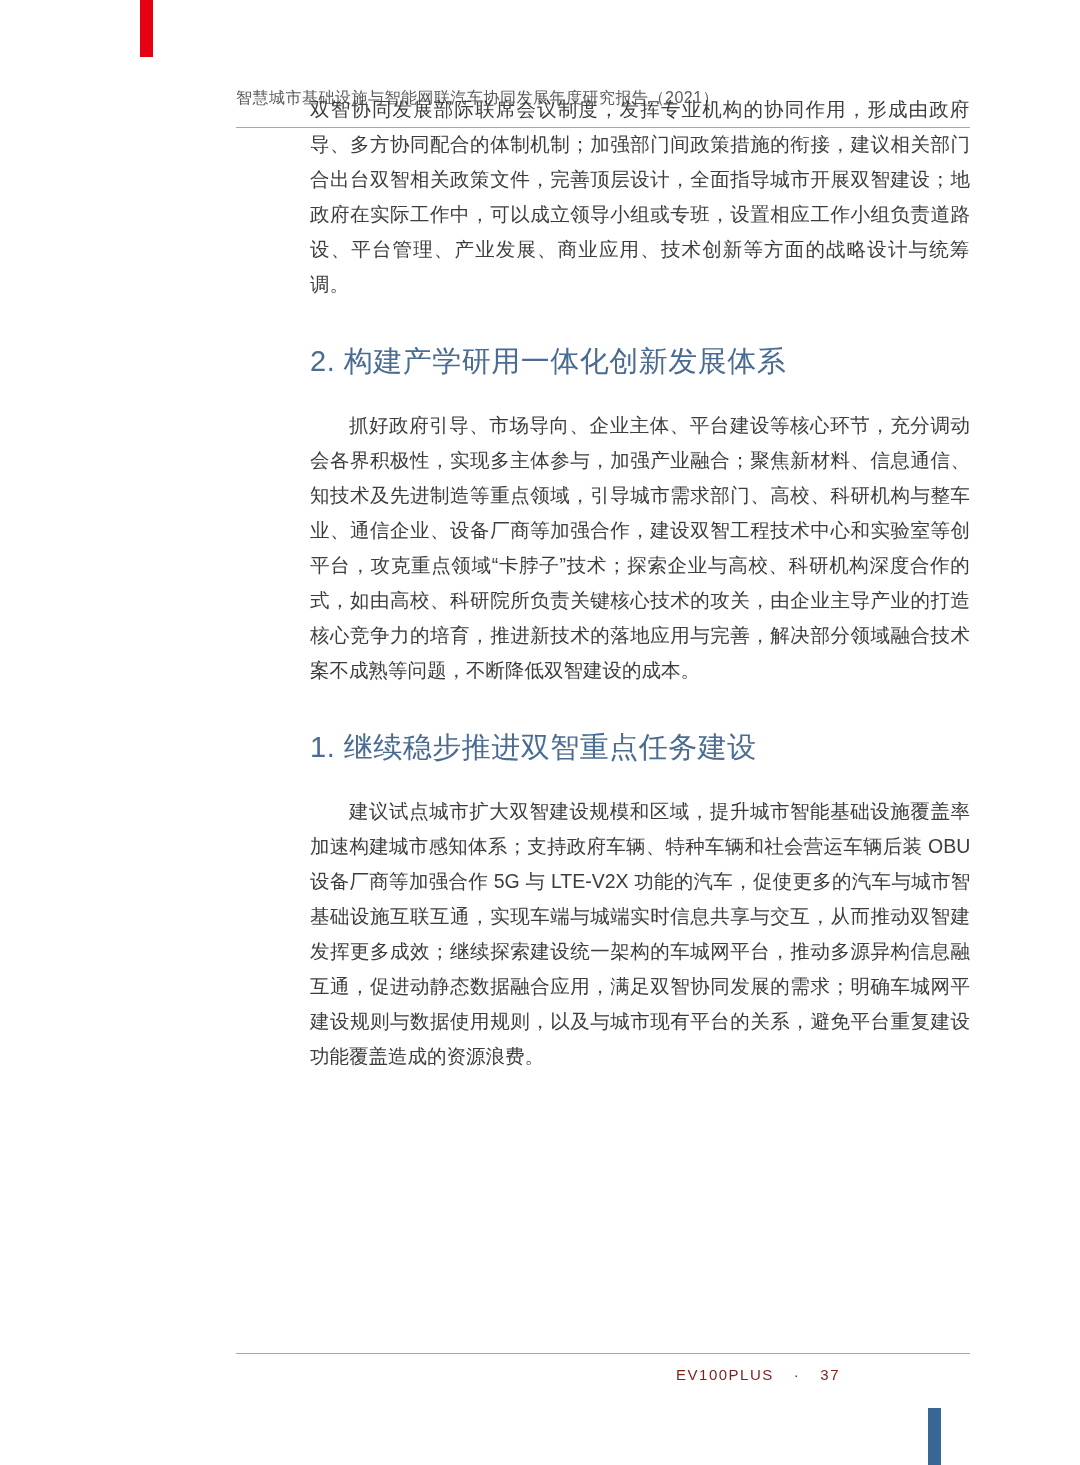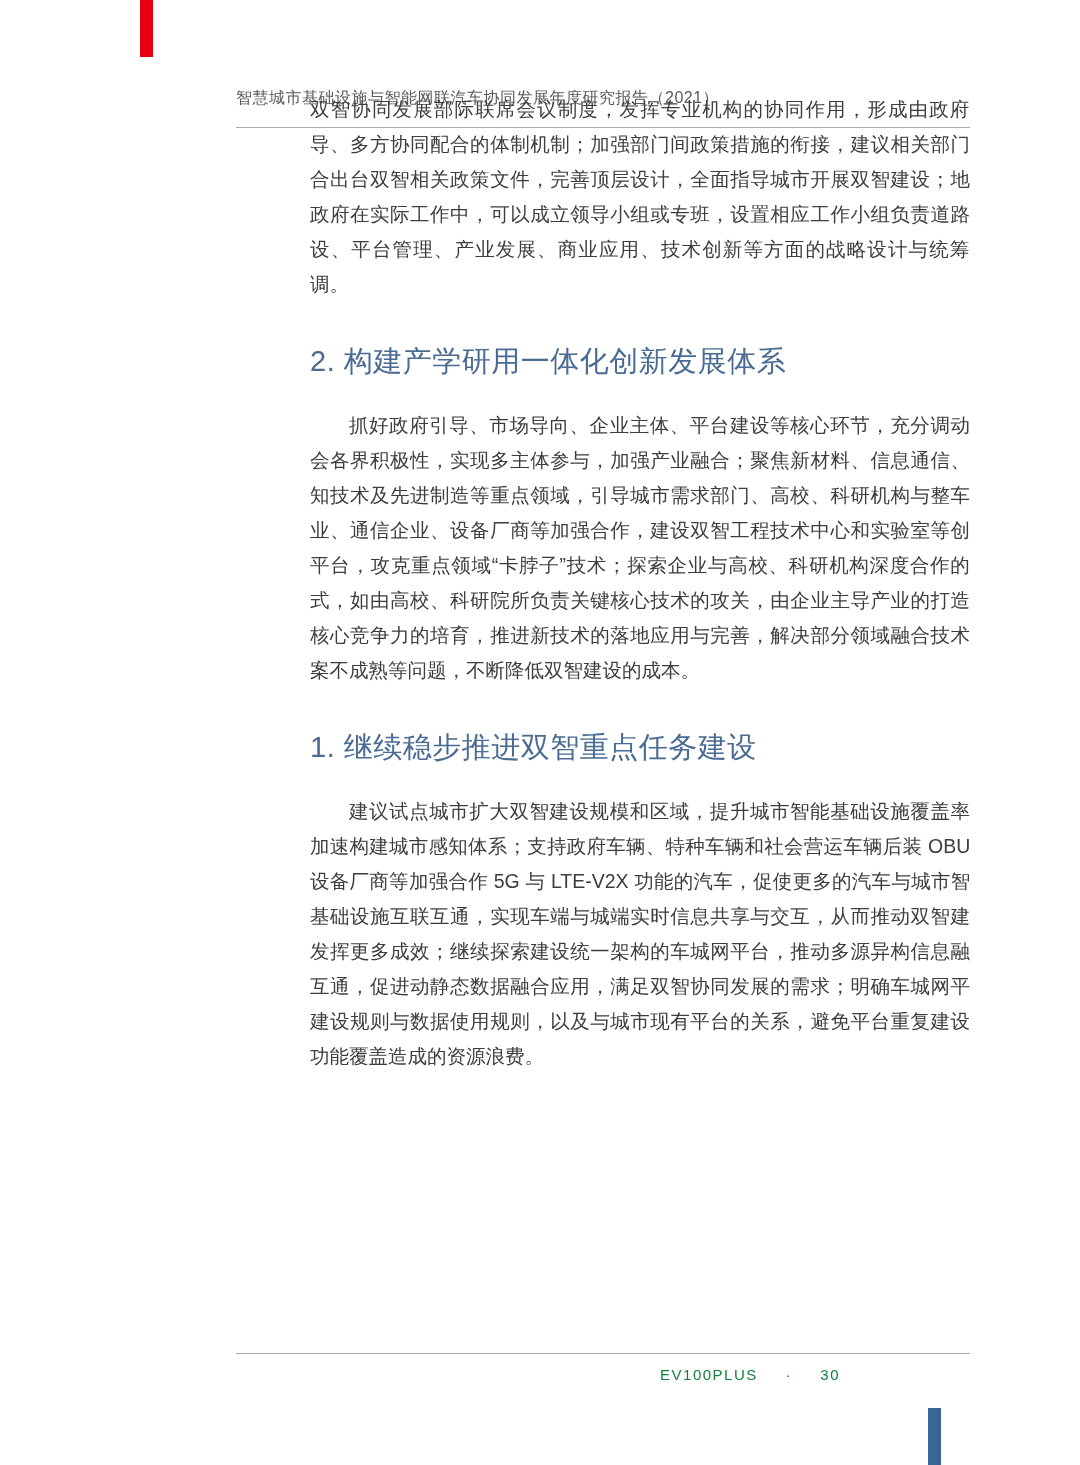--- a/index.html
+++ b/index.html
@@ -72,24 +72,24 @@
     position: absolute;
     left: 126px; top: 1353px;
     width: 824px; height: 1px;
     background: #a8a8a8;
   }
   .footer {
     position: absolute;
     right: 130px; top: 1366px;
     display: flex;
     align-items: center;
-    gap: 28px;
+    gap: 20px;
     font-size: 15px;
     letter-spacing: 1.5px;
-    color: #15803d;
+    color: #7f1d1d;
   }
 </style>
 </head>
 <body>
 
 <div class="page">
 
   <div class="tab-top-left" style="background: rgb(230, 0, 18);"></div>
 
   <div class="running-header-title">智慧城市基础设施与智能网联汽车协同发展年度研究报告（2021）</div>
@@ -110,18 +110,18 @@
 
 
 
   </div>
 
   <div class="footer-rule"></div>
 
   <div class="footer">
     <span>EV100PLUS</span>
     <span>·</span>
-    <span>30</span>
+    <span>37</span>
   </div>
 
   <div class="tab-bottom-right" style="background: rgb(56, 103, 149);"></div>
 
 </div>
 
 </body></html>

